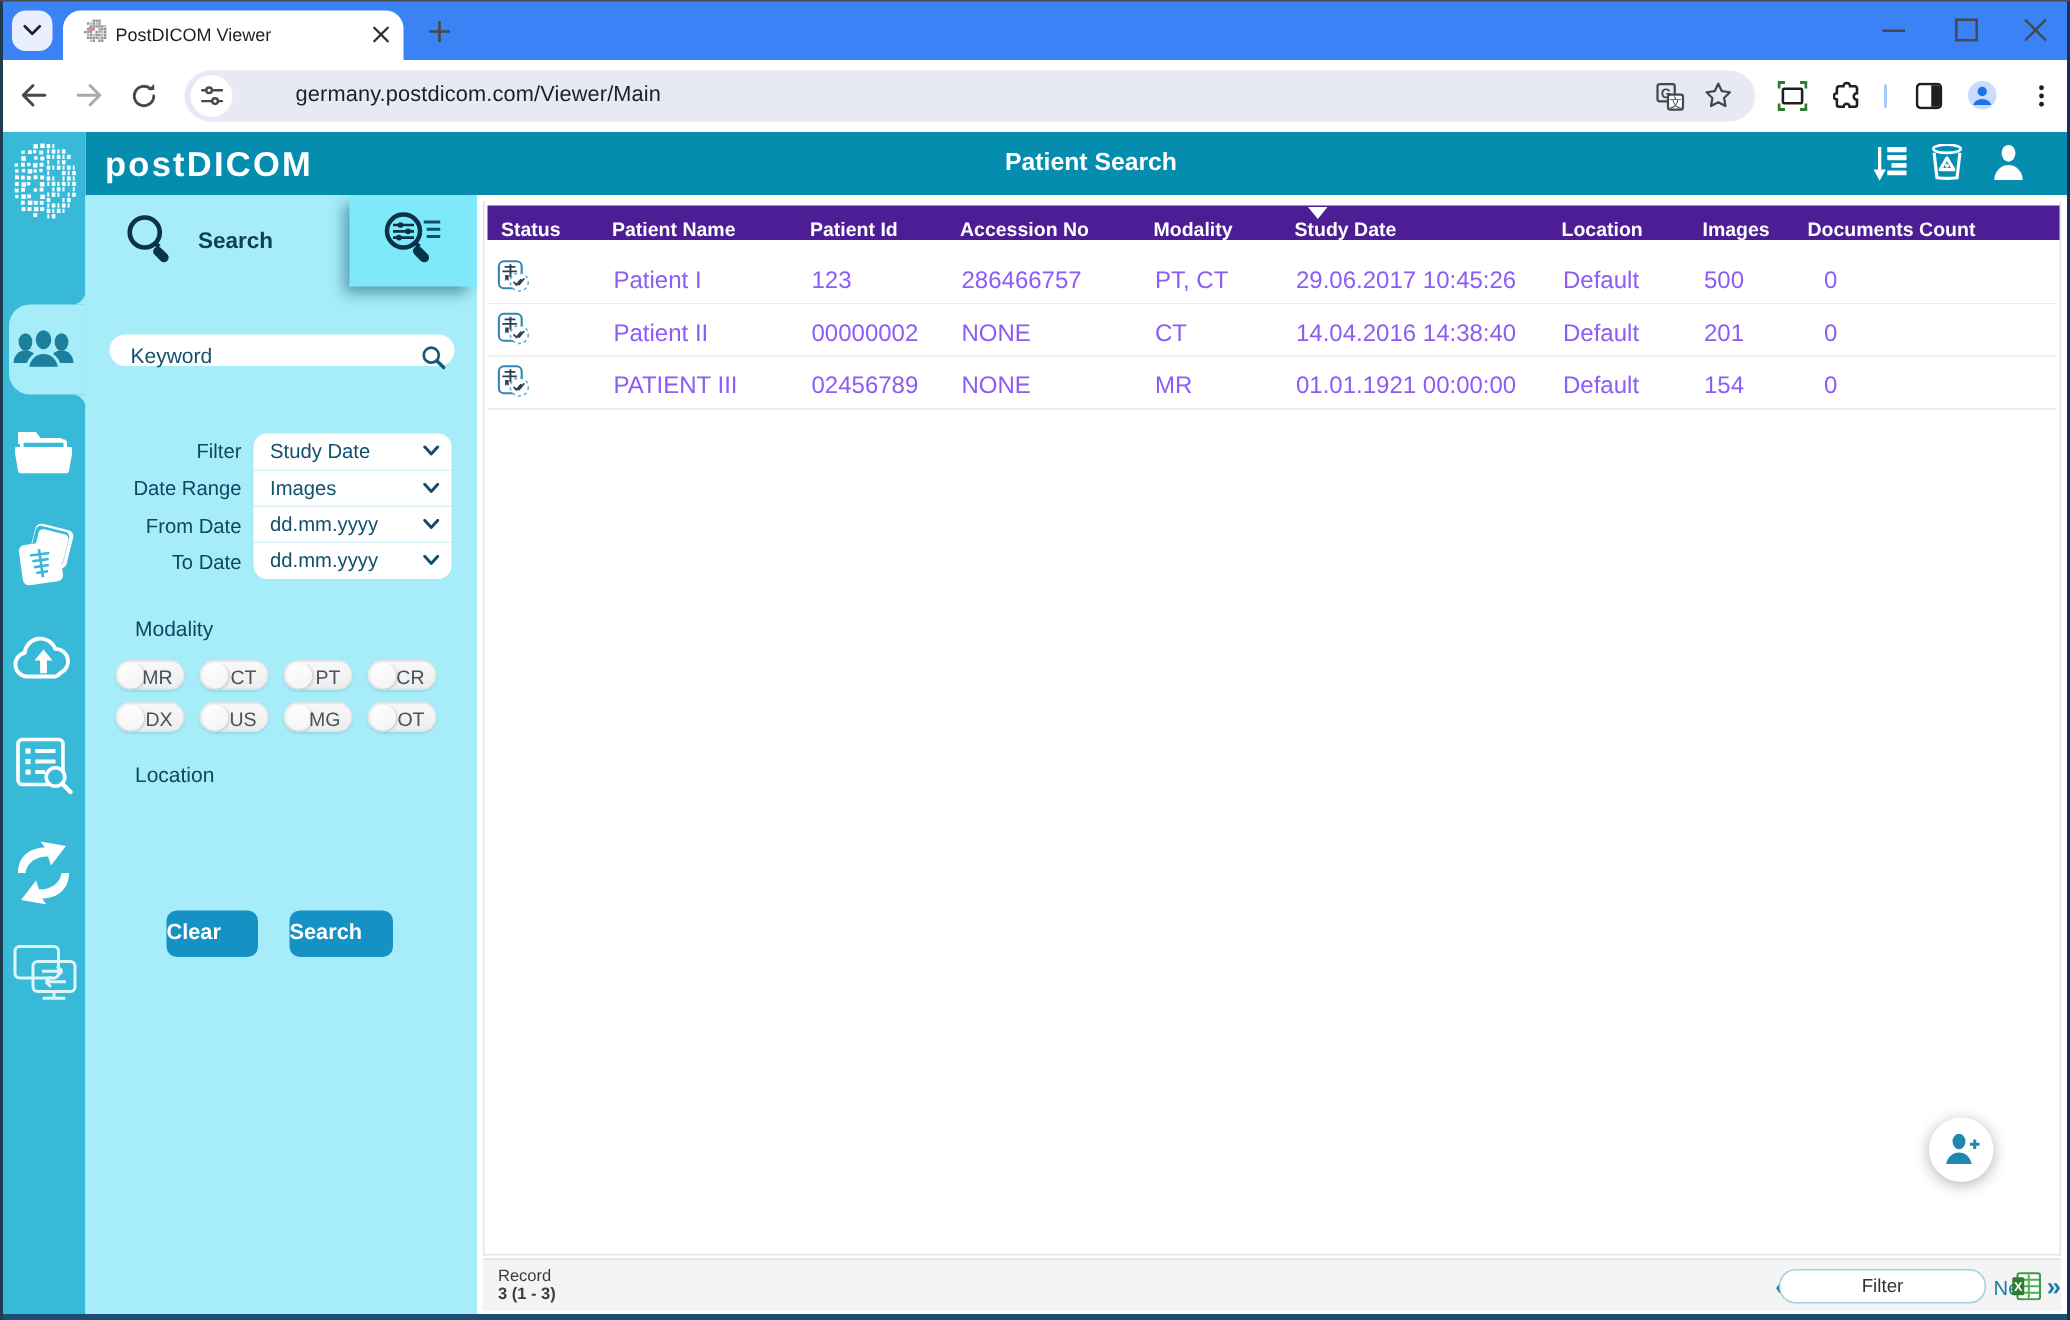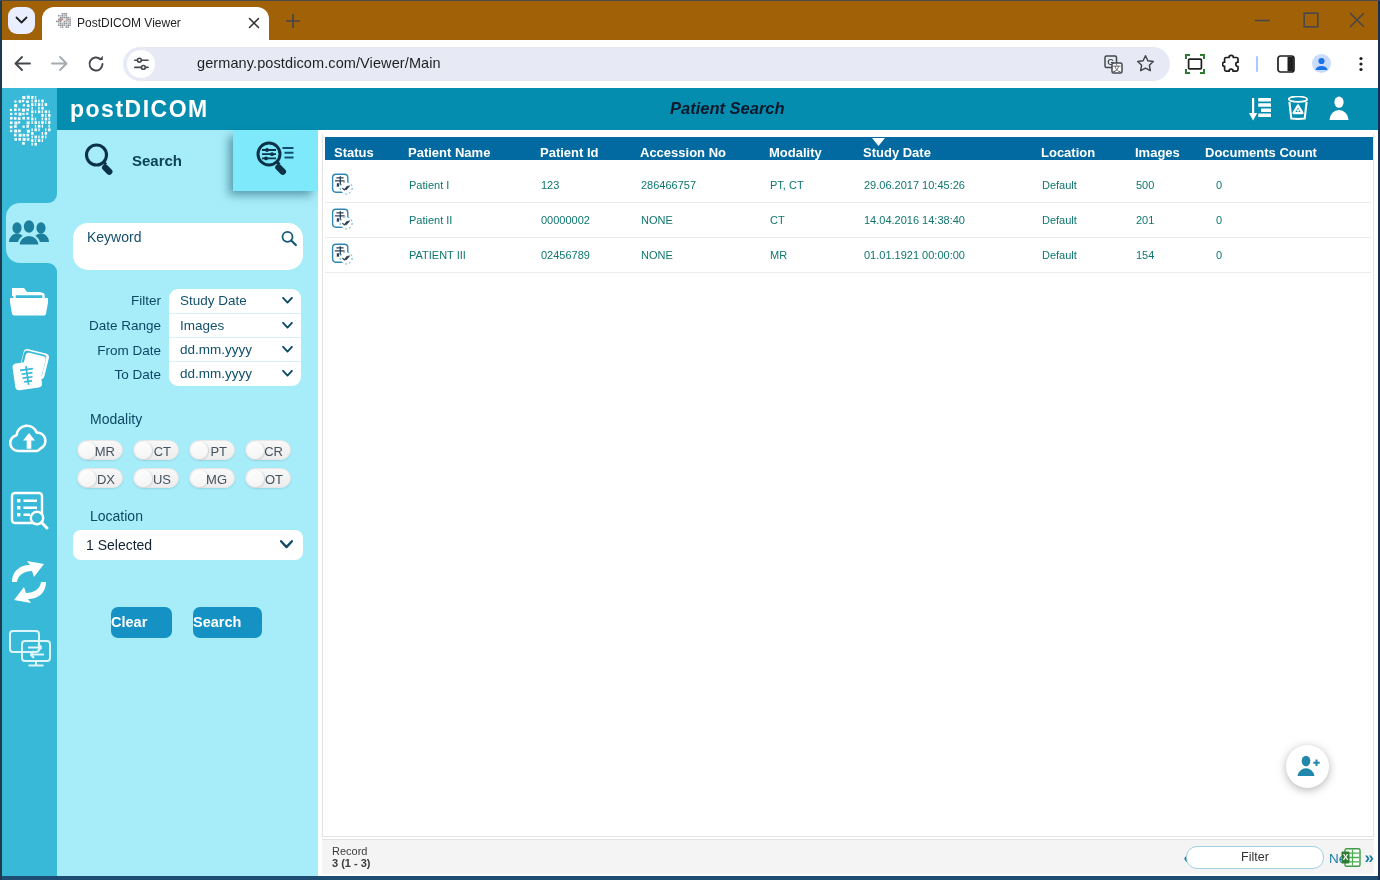--- a/index.html
+++ b/index.html
@@ -1,61 +1,61 @@
 <!DOCTYPE html>
 <html><head>
 <meta charset="utf-8">
 <style>
   * { margin:0; padding:0; box-sizing:border-box; }
   html,body { width:1380px; height:880px; overflow:hidden; font-family:"Liberation Sans", sans-serif; }
   #win { position:relative; width:1380px; height:880px; background:#fff; }
   .abs { position:absolute; }
 
   
-  #tabstrip { position:absolute; left:0; top:0; width:1380px; height:40px; background:#a16207; }
+  #tabstrip { position:absolute; left:0; top:0; width:1380px; height:40px; background:#3b82f6; }
   #chevbtn { position:absolute; left:8px; top:7px; width:27px; height:27px; background:#e9effe; border-radius:9px; }
   #tab { position:absolute; left:42px; top:7px; width:227px; height:33px; background:#fff; border-radius:12px 12px 0 0; }
   #tabtitle { position:absolute; left:35px; top:9px; font-size:12px; color:#1f2023; }
   #toolbar { position:absolute; left:0; top:40px; width:1380px; height:48px; background:#fff; }
   #urlpill { position:absolute; left:123px; top:7px; width:1047px; height:34px; background:#e7eaf4; border-radius:17px; }
   #urltext { position:absolute; left:34px; top:8px; font-size:14.5px; color:#1e1f21; letter-spacing:0.1px;margin-left:40px; }
 
   
   #appheader { position:absolute; left:57px; top:88px; width:1323px; height:42px; background:#058daf; }
   #logo { position:absolute; left:13px; top:8px; color:#fff; font-size:23px; font-weight:bold; letter-spacing:1.5px; }
-  #apptitle { position:absolute; left:613px; top:11px; color:#0f172a; font-size:16.5px; font-weight:bold;font-style:italic; }
+  #apptitle { position:absolute; left:613px; top:11px; color:#ffffff; font-size:16.5px; font-weight:bold; }
   #strip { position:absolute; left:0; top:88px; width:57px; height:788px; background:#38b9d8; }
   #stripsel { position:absolute; left:6px; top:115px; width:51px; height:60px; background:#a6edf9; border-radius:14px 0 0 14px; }
 
   #panel { position:absolute; left:57px; top:130px; width:261px; height:746px; background:#a6edf9; }
   #tabadv { position:absolute; left:176px; top:0px; width:85px; height:61px; background:#7fe9fc; box-shadow:-5px 5px 9px -1px rgba(10,70,95,0.5); }
   .searchlab { position:absolute; left:75px; top:22px; color:#0d4254; font-size:15px; font-weight:bold; }
-  #keyword { position:absolute; left:16px; top:93px; width:230px; height:47px; background:#fff; border-radius:15px; }
+  #keyword { position:absolute; left:16px; top:93px; width:230px; height:21px; background:#fff; border-radius:15px; }
   #keyword span { position:absolute; left:14px; top:6px; font-size:14px; color:#14506b; }
   .flabel { position:absolute; color:#0e4864; font-size:13.5px; text-align:right; width:90px; }
   #selgroup { position:absolute; left:112px; top:159px; width:132px; height:97px; background:#fff; border-radius:9px; }
   .srow { position:absolute; left:0; width:132px; height:24px; }
   .srow span { position:absolute; left:11px; top:4px; font-size:13.5px; color:#12506d; }
   .chev { position:absolute; right:8px; top:7px; width:11px; height:7px; }
   #modlab { position:absolute; left:33px; top:281px; color:#0e4864; font-size:14px; }
   .pill { position:absolute; width:46px; height:20px; background:linear-gradient(#f8f8f8,#ededed); border:1px solid #e6e6e6; border-radius:11px; box-shadow:0 1px 2px rgba(0,0,0,0.10); }
   .pill b { position:absolute; right:7px; top:2.5px; font-size:13px; color:#46525e; font-weight:normal; }
   .pill i { position:absolute; left:0.5px; top:0.5px; width:17px; height:17px; background:linear-gradient(160deg,#fff,#f3f3f3); border-radius:50%; box-shadow:1px 0.5px 2px rgba(0,0,0,0.16); }
   #loclab { position:absolute; left:33px; top:378px; color:#0e4864; font-size:14px; }
   #locsel { position:absolute; left:16px; top:400px; width:230px; height:30px; background:#fff; border-radius:8px; }
   #locsel span { position:absolute; left:13px; top:7px; font-size:14px; color:#123; }
   .btn { position:absolute; top:477px; height:31px; background:#1591c3; border-radius:7px; color:#fff; font-size:14.5px; font-weight:bold; text-align:left; line-height:31px; }
 
   
   #main { position:absolute; left:318px; top:130px; width:1062px; height:746px; background:#fff; }
   #tablebox { position:absolute; left:4px; top:4px; width:1052px; height:703px; border:1px solid #e3e3e3; border-top:none; }
-  #thead { position:absolute; width:1048px; height:23px; background:#0369a1; }
+  #thead { position:absolute; width:1048px; height:23px; background:#4c1d95; }
   .th { position:absolute; top:8px; color:#fff; font-size:13px; font-weight:bold; margin-left:-3px; }
   .row { position:absolute; width:1046px; height:35px; border-bottom:1px solid #ebebeb; background:#fff; }
-  .td { position:absolute; top:11px; font-size:11px; color:#0f766e; margin-left:-2px; }
+  .td { position:absolute; top:11px; font-size:16px; color:#8b5cf6; margin-left:-2px; }
   #footer { position:absolute; left:322px; top:839px; width:1052px; height:35px; background:#f4f4f4; border-top:1px solid #e2e2e2; }
   #rec1 { position:absolute; left:10px; top:5px; font-size:11px; color:#3c3c3c; }
   #rec2 { position:absolute; left:10px; top:17px; font-size:11px; color:#3c3c3c; font-weight:bold; }
   #pager { position:absolute; left:0; right:0; top:0; height:35px; text-align:right; line-height:35px; color:#1a7fa4; font-size:13.5px; }
   #filterbox { position:absolute; left:864px; top:6px; width:138px; height:23px; background:#fff; border:1px solid #9fd2e2; border-radius:11px; text-align:center; line-height:21px; font-size:12.5px; color:#333; }
   #fab { position:absolute; left:1286px; top:745px; width:43px; height:43px; border-radius:50%; background:#fff; box-shadow:0 2px 10px rgba(0,0,0,0.3); }
   #botline { position:absolute; left:0; top:876px; width:1380px; height:4px; background:#1d4d72; }
   #leftline { position:absolute; left:0; top:0; width:2px; height:880px; background:#1d3c50; }
   #rightline { position:absolute; left:1378px; top:0; width:2px; height:880px; background:#1a2f55; }
   #topline { position:absolute; left:0; top:0; width:1380px; height:1px; background:#4a4a4a; }
@@ -518,26 +518,20 @@
     <div class="pill" style="left:132px;top:338px">
         <i></i>
         <b>MG</b>
       </div>
     <div class="pill" style="left:188px;top:338px">
         <i></i>
         <b>OT</b>
       </div>
 
     <div id="loclab">Location</div>
-    <div id="locsel">
-        <span>1 Selected</span>
-      <svg class="abs" style="right:10px;top:10px" width="13" height="9" viewBox="0 0 12 8">
-          <path d="M1 1 L6 6.4 L11 1" stroke="#0f4d6b" stroke-width="2.2" fill="none" stroke-linecap="round" stroke-linejoin="round"></path>
-        </svg>
-    </div>
 
     <div class="btn" style="left:54px;width:61px">Clear</div>
     <div class="btn" style="left:136px;width:69px">Search</div>
   </div>
 
   <div id="main">
     <div id="tablebox"></div>
     <div id="thead" style="left:7px;top:7px">
       <span class="th" style="left:12px">Status</span>
       <span class="th" style="left:86px">Patient Name</span>

